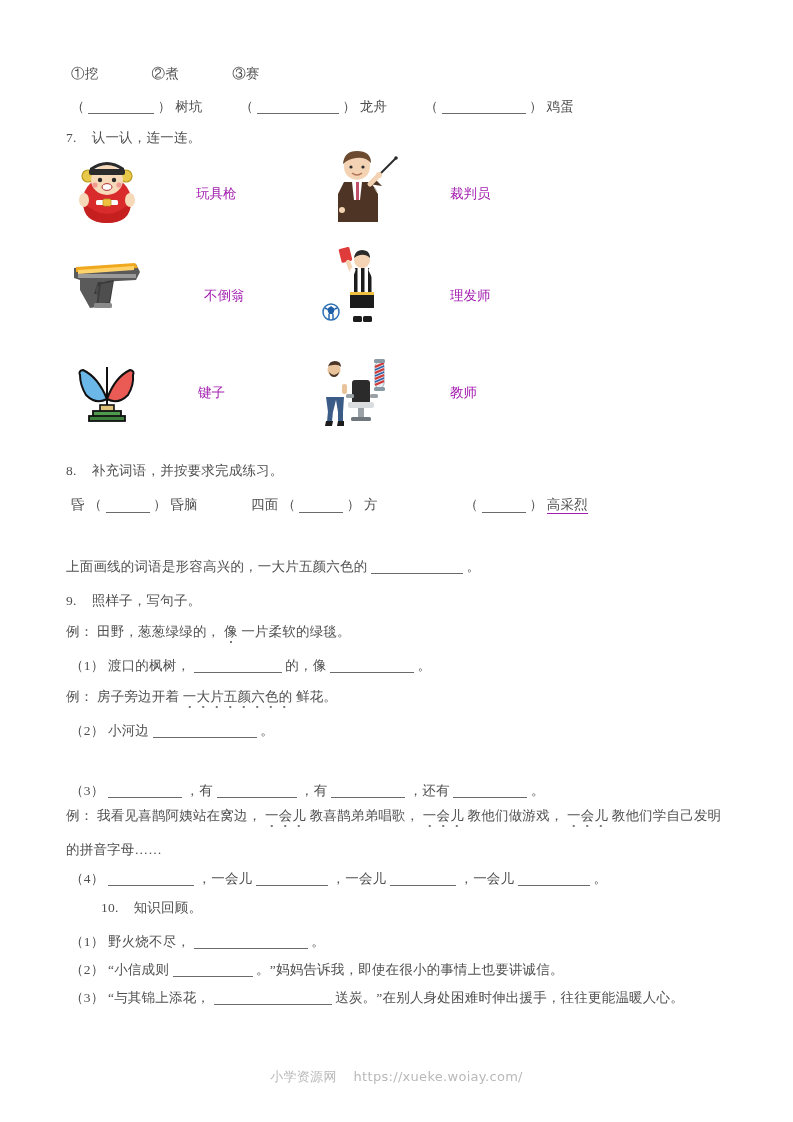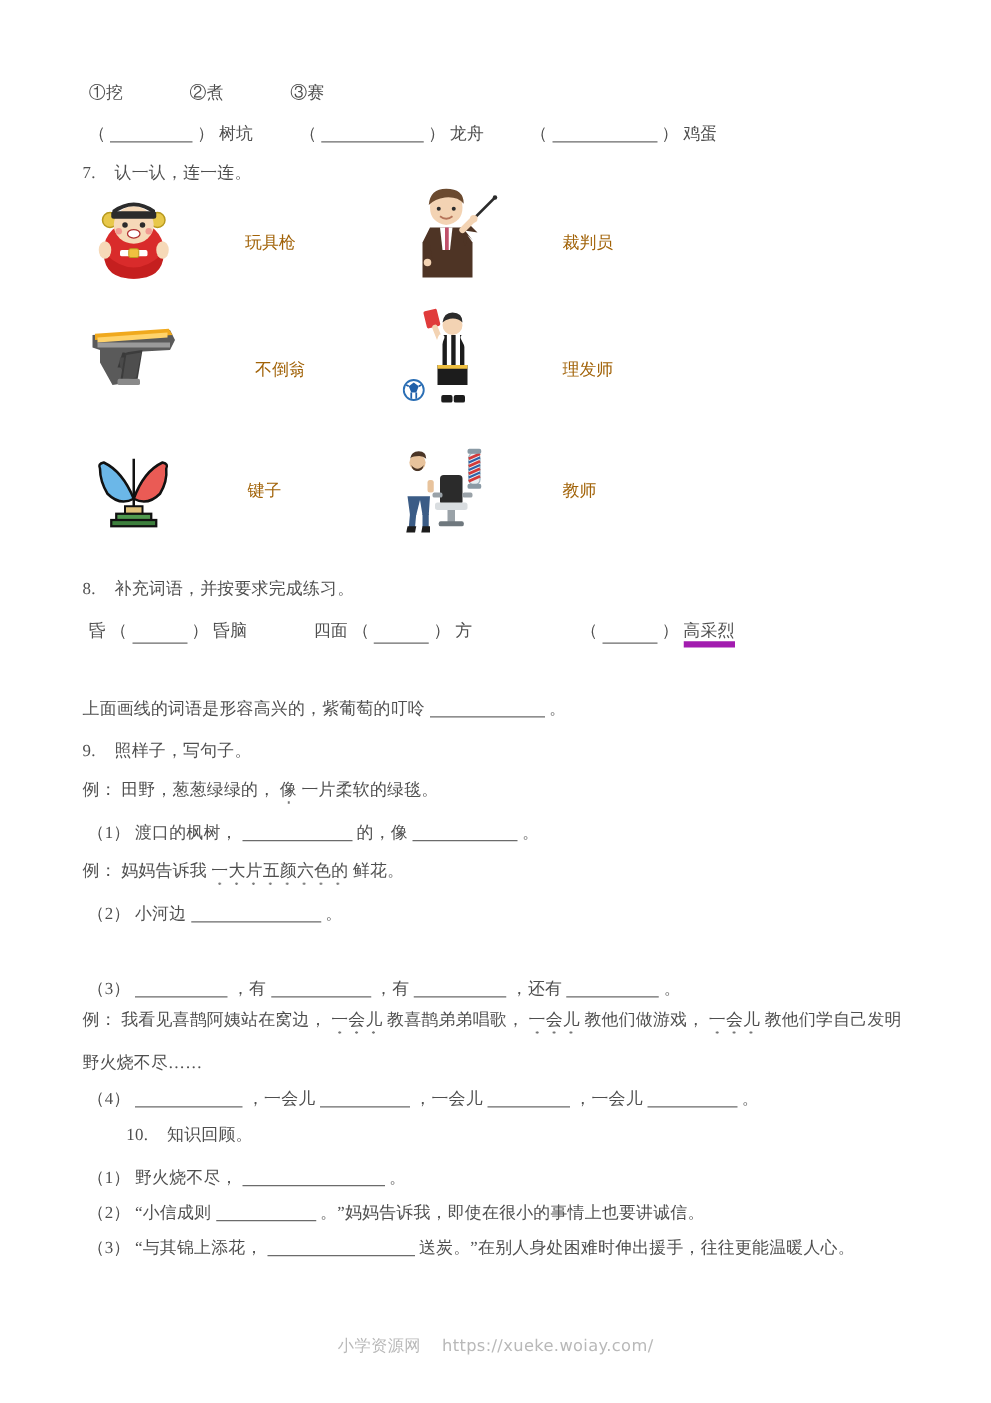--- a/index.html
+++ b/index.html
@@ -37,21 +37,21 @@
   }
 
   
   .blank {
     display: inline-block;
     border-bottom: 1px solid #6b6b6b;
     height: 0.95em;
     vertical-align: bottom;
   }
   .uline {
-    border-bottom: 5px solid #a21caf;
+    border-bottom: 1px solid #a21caf;
     padding-bottom: 1px;
   }
   
   .dots {
     position: relative;
   }
   .dots::after {
     content: "";
     position: absolute;
     left: 0; right: 0;
@@ -73,21 +73,21 @@
     left: 0; top: 0;
     width: 793px;
     height: 300px;
   }
   .match-img {
     position: absolute;
   }
   .match-label {
     position: absolute;
     font-size: 13.5px;
-    color: #a16207;
+    color: #a21caf;
     font-family: Liberation Sans, sans-serif;
     white-space: nowrap;
   }
 
   
   .footer {
     position: absolute;
     left: 0;
     top: 1068px;
     width: 793px;
@@ -283,21 +283,21 @@
     <span class="sp-lg"></span>
     <span class="sp-md"></span>
     <span>（</span>
     <span class="blank" style="width:44px;"></span>
     <span>）</span>
     <span class="uline">高采烈</span>
   </div>
 
 
   <div class="row cjk" style="left:66px; top:560px;">
-    <span>上面画线的词语是形容高兴的，紫葡萄的叮呤</span>
+    <span>上面画线的词语是形容高兴的，一大片五颜六色的</span>
     <span class="blank" style="width:92px;"></span>
     <span>。</span>
   </div>
 
   <div class="row cjk" style="left:66px; top:594px;">
     <span>9.</span>
     <span class="sp-xs"></span>
     <span>照样子，写句子。</span>
   </div>
 
@@ -312,21 +312,21 @@
     <span>（1）</span>
     <span>渡口的枫树，</span>
     <span class="blank" style="width:88px;"></span>
     <span>的，像</span>
     <span class="blank" style="width:84px;"></span>
     <span>。</span>
   </div>
 
   <div class="row cjk" style="left:66px; top:690px;">
     <span>例：</span>
-    <span>妈妈告诉我</span>
+    <span>房子旁边开着</span>
     <span class="dots">一大片五颜六色的</span>
     <span>鲜花。</span>
   </div>
 
   <div class="row cjk" style="left:70px; top:724px;">
     <span>（2）</span>
     <span>小河边</span>
     <span class="blank" style="width:104px;"></span>
     <span>。</span>
   </div>
@@ -349,21 +349,21 @@
     <span>我看见喜鹊阿姨站在窝边，</span>
     <span class="dots">一会儿</span>
     <span>教喜鹊弟弟唱歌，</span>
     <span class="dots">一会儿</span>
     <span>教他们做游戏，</span>
     <span class="dots">一会儿</span>
     <span>教他们学自己发明</span>
   </div>
 
   <div class="row cjk" style="left:66px; top:843px;">
-    <span>野火烧不尽……</span>
+    <span>的拼音字母……</span>
   </div>
 
   <div class="row cjk" style="left:70px; top:872px;">
     <span>（4）</span>
     <span class="blank" style="width:86px;"></span>
     <span>，一会儿</span>
     <span class="blank" style="width:72px;"></span>
     <span>，一会儿</span>
     <span class="blank" style="width:66px;"></span>
     <span>，一会儿</span>

